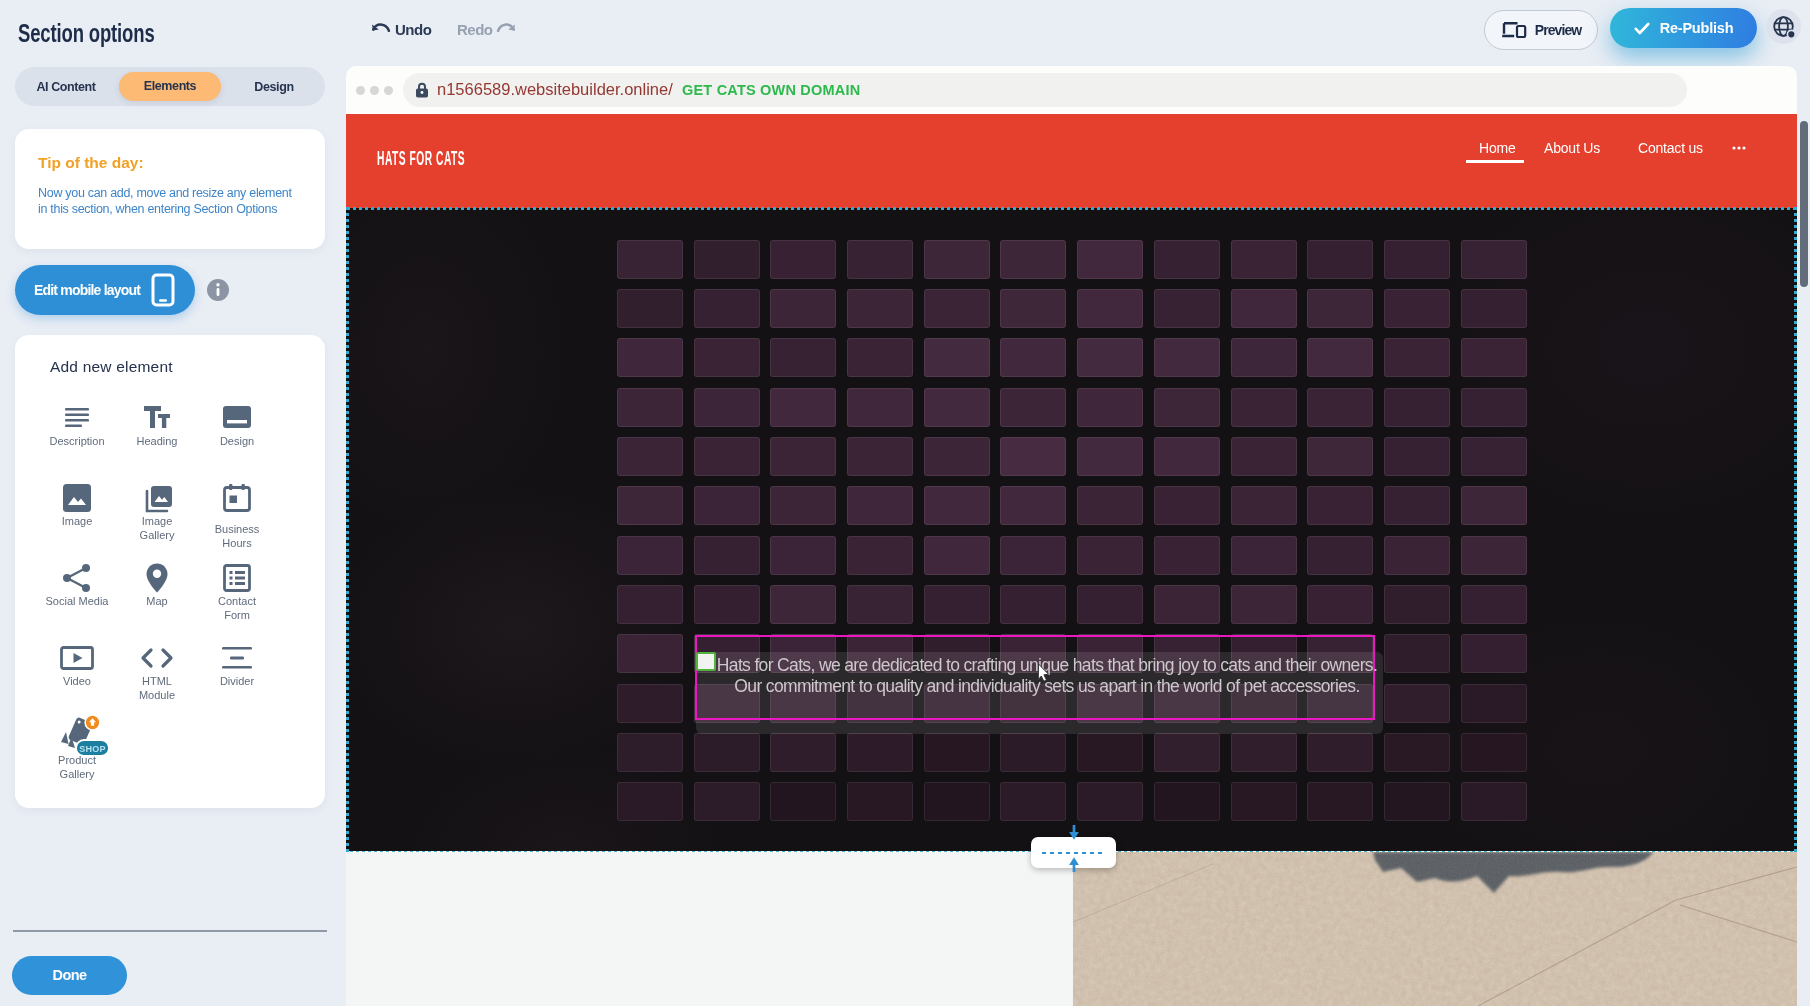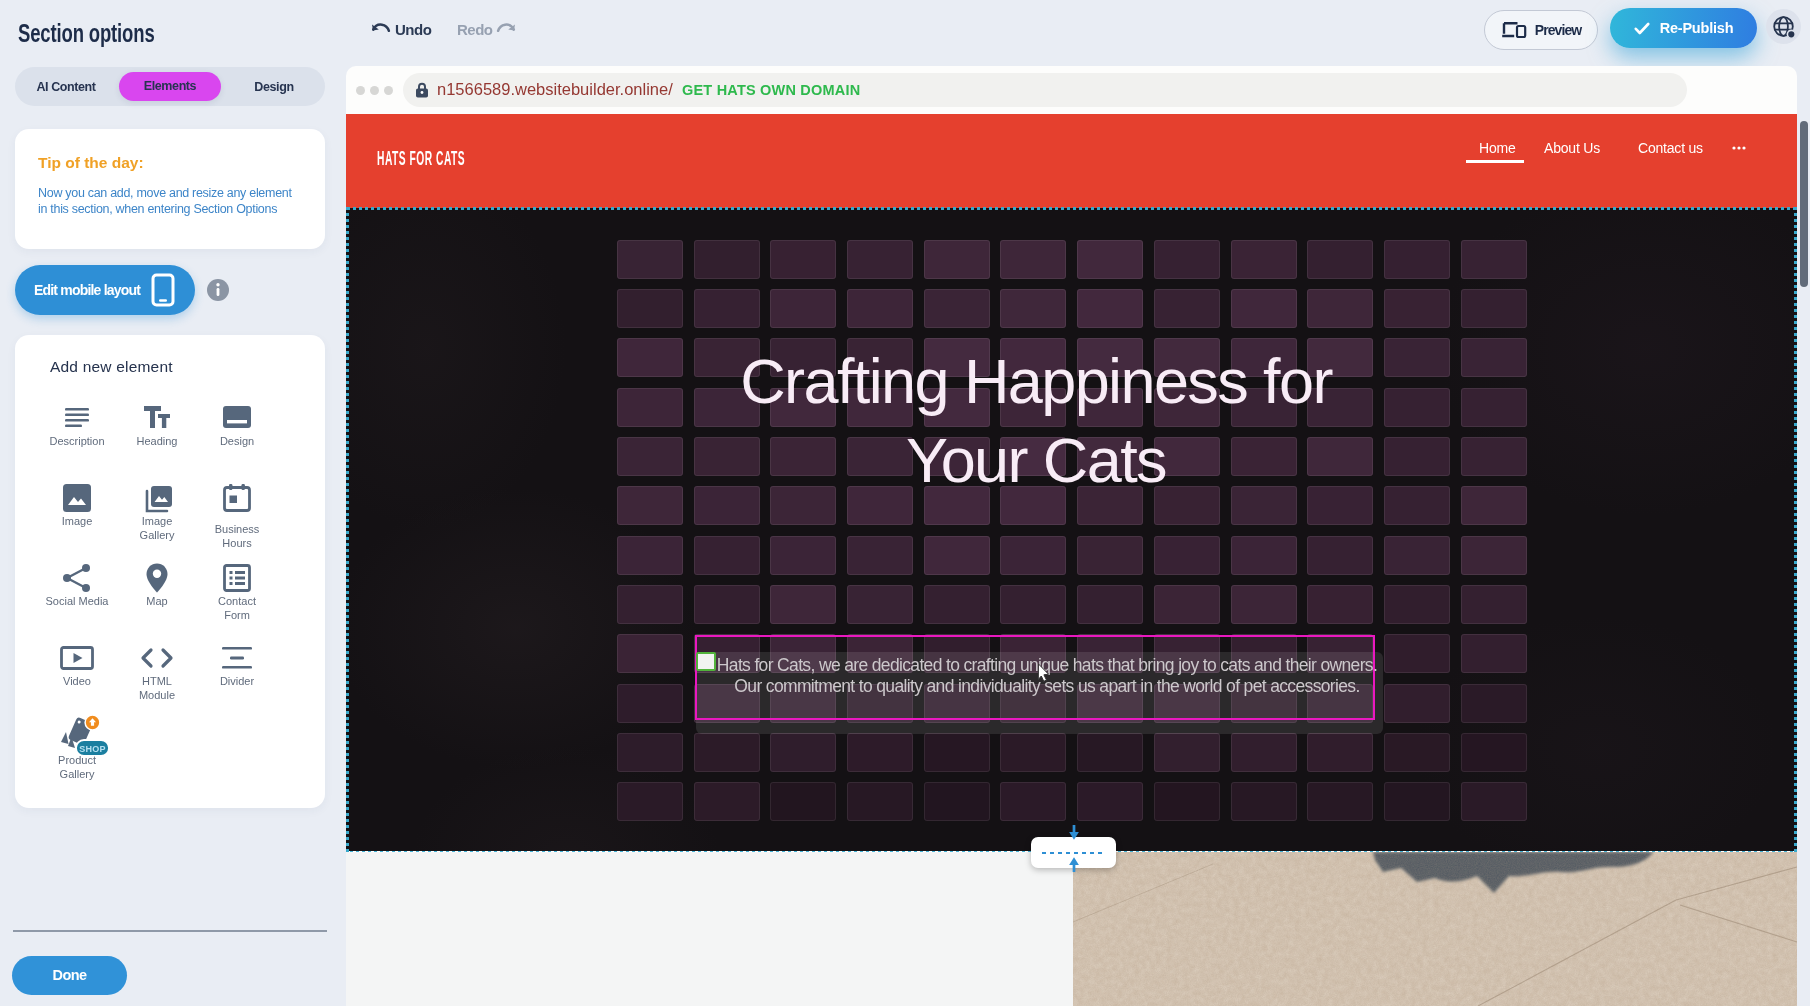--- a/index.html
+++ b/index.html
@@ -19,21 +19,21 @@
   box-shadow:0 10px 22px rgba(48,160,215,0.55);
   display:flex; align-items:center; justify-content:center; gap:10px;
   font-size:14.5px; font-weight:bold; color:#fff; letter-spacing:-0.2px; }
 .globe { left:1766px; top:9px; width:35px; height:35px; border-radius:50%; background:#dde2ec;
   display:flex; align-items:center; justify-content:center; }
 
 
 .tabs { left:15px; top:67px; width:310px; height:39px; border-radius:20px; background:#dbe1eb;
   display:flex; align-items:center; }
 .tab { flex:1; text-align:center; font-size:12.5px; font-weight:bold; color:#273450; letter-spacing:-0.4px; }
-.tab.sel { background:#d946ef; border-radius:15px; height:29px; line-height:29px; margin:0 2px;
+.tab.sel { background:#fdba74; border-radius:15px; height:29px; line-height:29px; margin:0 2px;
   box-shadow:0 2px 6px rgba(30,50,90,0.10); }
 .tipcard { left:15px; top:129px; width:310px; height:120px; background:#fff; border-radius:14px;
   box-shadow:0 3px 10px rgba(40,60,100,0.05); }
 .tiptitle { left:38px; top:154px; font-size:15.5px; font-weight:bold; color:#f0a126; }
 .tipbody { left:38px; top:186px; width:280px; font-size:12.5px; line-height:15.5px; color:#3d85c8; letter-spacing:-0.3px; }
 .bluebtn { left:15px; top:265px; width:180px; height:50px; border-radius:25px; background:#2e8fd6;
   display:flex; align-items:center; justify-content:center; gap:10px;
   font-size:14px; font-weight:bold; color:#fff; letter-spacing:-0.8px; box-shadow:0 4px 10px rgba(46,143,214,0.3); }
 .info { left:207px; top:279px; }
 .elcard { left:15px; top:335px; width:310px; height:473px; background:#fff; border-radius:14px;
@@ -262,21 +262,21 @@
   <div class="dot" style="left:10px"></div>
   <div class="dot" style="left:24px"></div>
   <div class="dot" style="left:38px"></div>
   <div class="urlpill"></div>
   <div style="position:absolute;left:69px;top:16px"><svg width="14" height="16" viewBox="0 0 14 16" style="">
 <rect x="1" y="6.5" width="12" height="9" rx="1.8" fill="#3c4a60"></rect>
 <path d="M4 7V4.8a3 3 0 016 0V7" fill="none" stroke="#3c4a60" stroke-width="2"></path>
 <circle cx="7" cy="10.5" r="1.4" fill="#fff"></circle>
       </svg></div>
   <div class="urltext">n1566589.websitebuilder.online/</div>
-  <div class="getdom">GET HATS OWN DOMAIN</div>
+  <div class="getdom">GET CATS OWN DOMAIN</div>
 </div>
 
 <div class="abs sitehead">
   <div class="logo">HATS FOR CATS</div>
   <div class="nav" style="left:1133px">Home</div>
   <div style="position:absolute;left:1120px;top:46px;width:58px;height:3px;background:#fff"></div>
   <div class="nav" style="left:1198px">About Us</div>
   <div class="nav" style="left:1292px">Contact us</div>
   <svg style="position:absolute;left:1386px;top:31px" width="14" height="6">
       <circle cx="2" cy="3" r="1.6" fill="#fff"></circle>
@@ -424,21 +424,20 @@
 <div class="gc" style="left:424px;top:574px;background:rgb(34,21,31)"></div>
 <div class="gc" style="left:501px;top:574px;background:rgb(39,24,36)"></div>
 <div class="gc" style="left:578px;top:574px;background:rgb(34,21,32)"></div>
 <div class="gc" style="left:654px;top:574px;background:rgb(43,26,40)"></div>
 <div class="gc" style="left:731px;top:574px;background:rgb(43,26,40)"></div>
 <div class="gc" style="left:808px;top:574px;background:rgb(35,21,32)"></div>
 <div class="gc" style="left:885px;top:574px;background:rgb(39,24,36)"></div>
 <div class="gc" style="left:961px;top:574px;background:rgb(39,24,36)"></div>
 <div class="gc" style="left:1038px;top:574px;background:rgb(35,22,33)"></div>
 <div class="gc" style="left:1115px;top:574px;background:rgb(42,26,39)"></div>
-  <div class="h1">Crafting Happiness for<br>Your Cats</div>
   <div class="overlay"></div>
   <div class="pinkbox"></div>
   <div class="greenbox"></div>
   <div class="ptext">Hats for Cats, we are dedicated to crafting unique hats that bring joy to cats and their owners.<br>Our commitment to quality and individuality sets us apart in the world of pet accessories.</div>
   <div class="cursor"><svg width="14" height="20" viewBox="0 0 14 20" style="">
 <path d="M1.5 1l10 10.2-4.6.6 2.6 5.3-2.7 1.2-2.5-5.3-3 3.4z" fill="#fff" stroke="#333" stroke-width="1"></path>
       </svg></div>
 </div>
 
 <div class="abs dash-h" style="left:347px;top:207px;width:1449px"></div>

